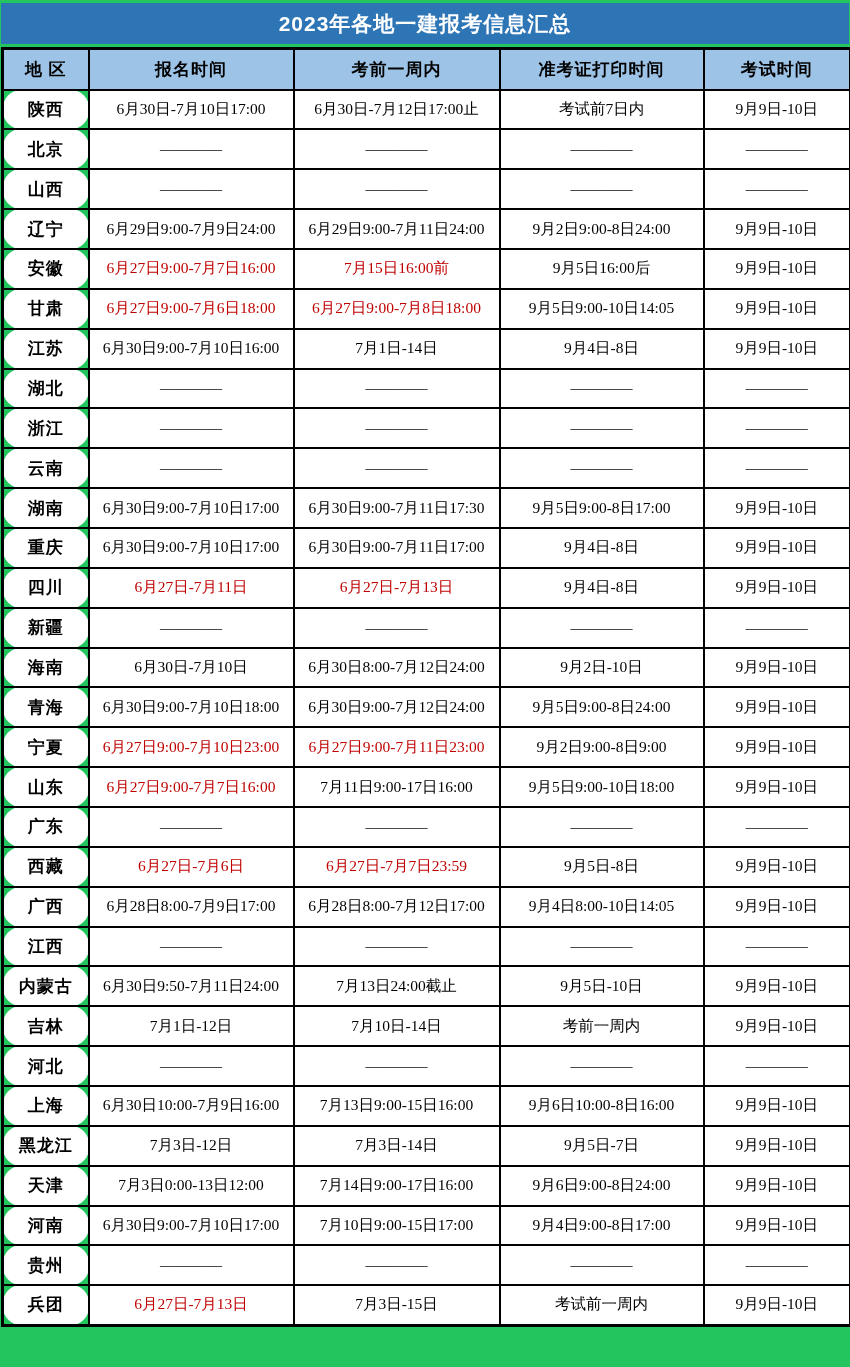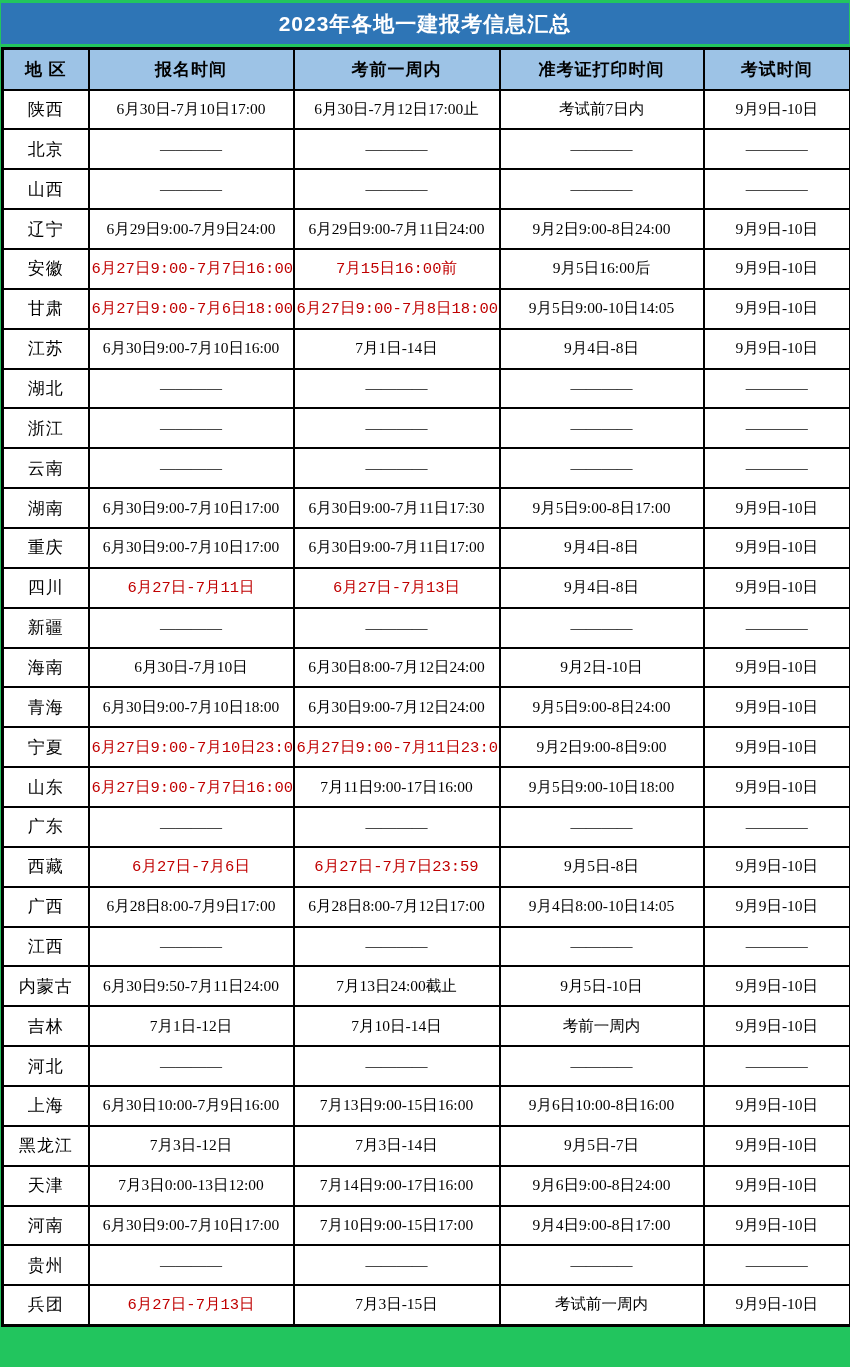--- a/index.html
+++ b/index.html
@@ -33,25 +33,26 @@
     padding:0 2px;overflow:hidden;white-space:nowrap;
   }
   .info-table thead tr{height:41px;margin-top:20px;}
   .info-table th{
     background:var(--header-bg);
     font-size:17px;font-weight:bold;letter-spacing:1px;
   }
   .info-table tbody tr{height:39.87px;background:#ffffff;}
   .info-table td{font-size:15.5px;font-family:"Liberation Serif","DejaVu Serif",serif;}
   .info-table td.region{
-    font-size:17px;font-weight:normal;
+    font-size:17px;font-weight:bold;
     font-family:"Liberation Sans","DejaVu Sans",sans-serif;
     letter-spacing:1px;
-  }
-  .info-table td.red{color:var(--red);font-family:Liberation Mono, monospace;}
+    border-radius:18px;
+  }
+  .info-table td.red{color:var(--red);}
 </style>
 </head>
 <body>
 
 <div class="page">
   <div class="title-bar">2023年各地一建报考信息汇总</div>
   <table class="info-table">
     <colgroup>
       <col style="width:86px">
       <col style="width:205px">

